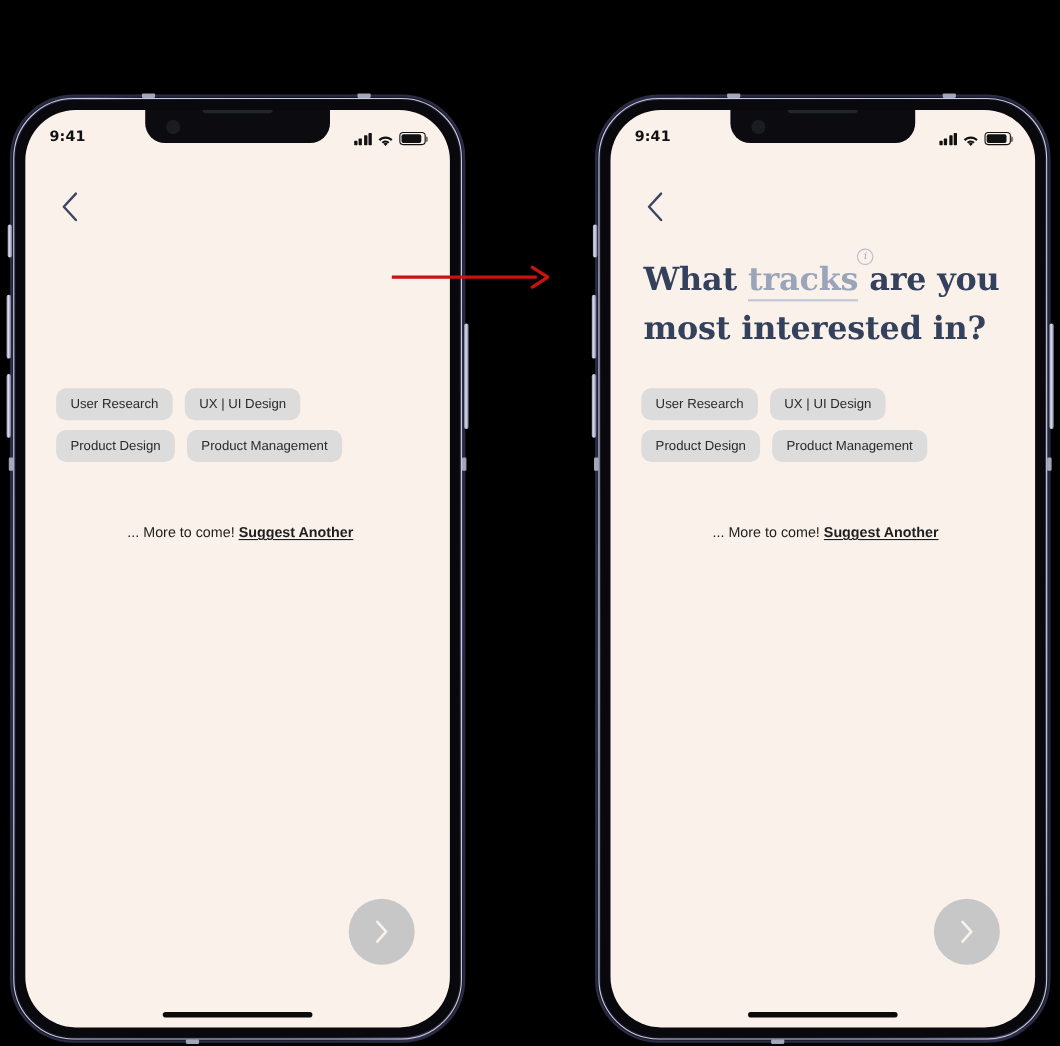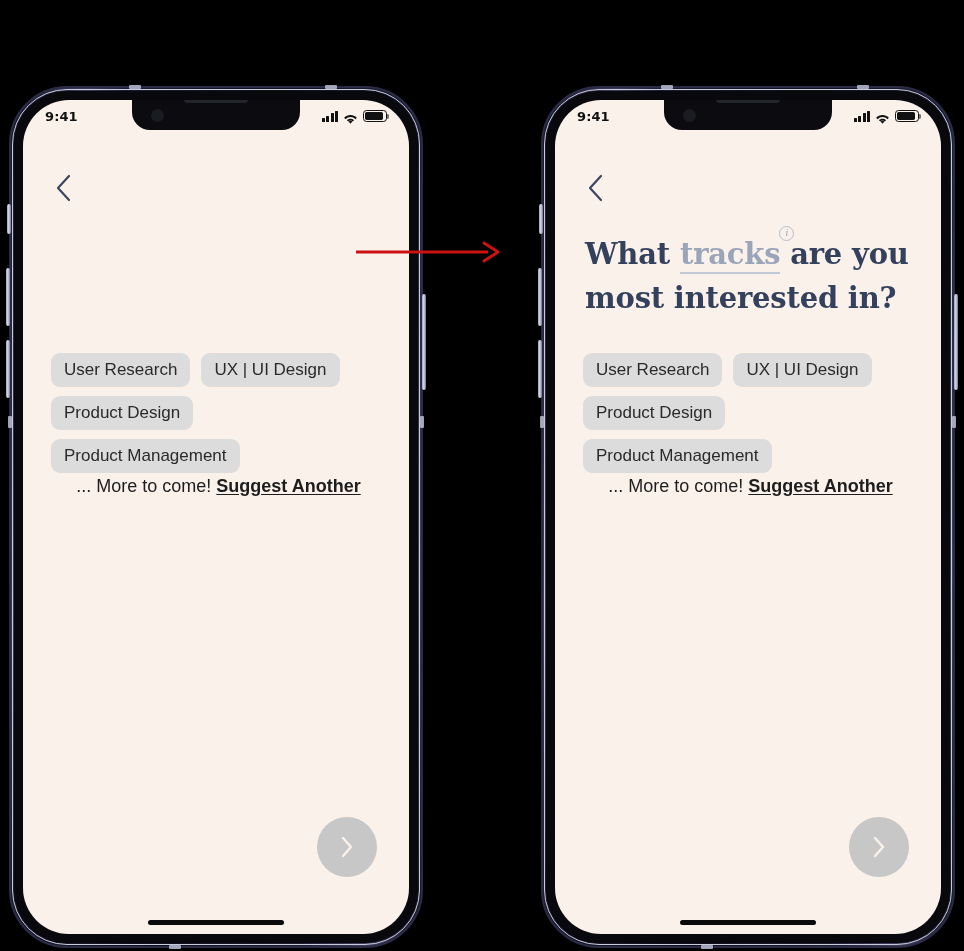--- a/index.html
+++ b/index.html
@@ -126,21 +126,21 @@
   }
 
   
   .statusbar {
     position: absolute;
     top: 0;
     left: 0;
     right: 0;
     height: 32px;
     display: flex;
-    align-items: center;
+    align-items: flex-end;
     justify-content: space-between;
     padding: 0 22px;
     box-sizing: border-box;
     z-index: 7;
   }
   .sb-time {
     font-family: "DejaVu Sans", sans-serif;
     font-size: 13px;
     font-weight: bold;
     color: #111111;
@@ -248,32 +248,32 @@
     display: flex;
     flex-wrap: wrap;
     gap: 9px 11px;
   }
   .chip {
     background: #dcdcdc;
     color: #2a2a2a;
     border-radius: 9px;
     padding: 8px 13px 9px;
     font-family: "Liberation Sans", sans-serif;
-    font-size: 17px;
+    font-size: 12px;
     line-height: 1;
     white-space: nowrap;
   }
 
   .more-line {
     position: absolute;
     left: 5px; right: 0;
     top: 376px;
     text-align: center;
     font-family: "Liberation Sans", sans-serif;
-    font-size: 18px;
+    font-size: 13px;
     color: #1d1d1d;
   }
   .more-link {
     font-weight: bold;
     text-decoration: underline;
     text-underline-offset: 2px;
   }
 
   .nextbtn {
     position: absolute;

